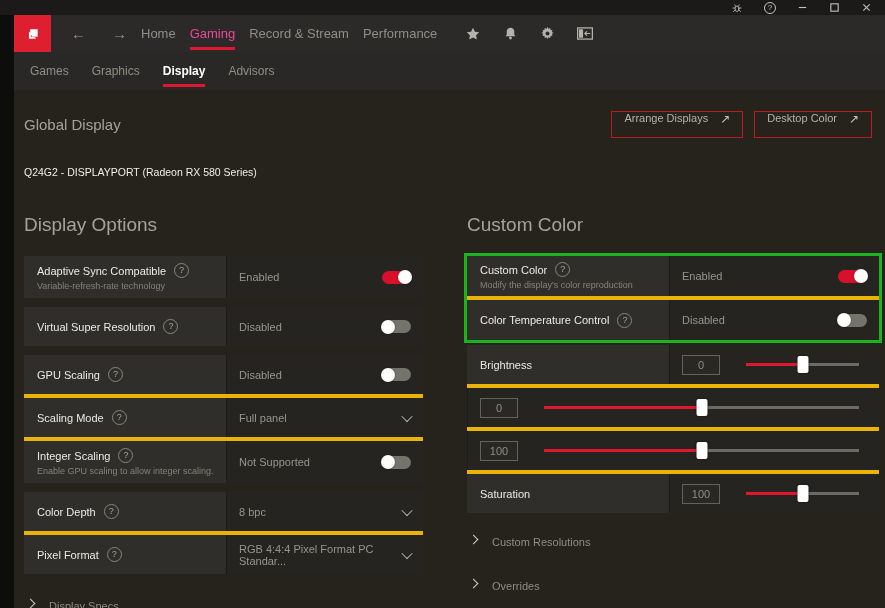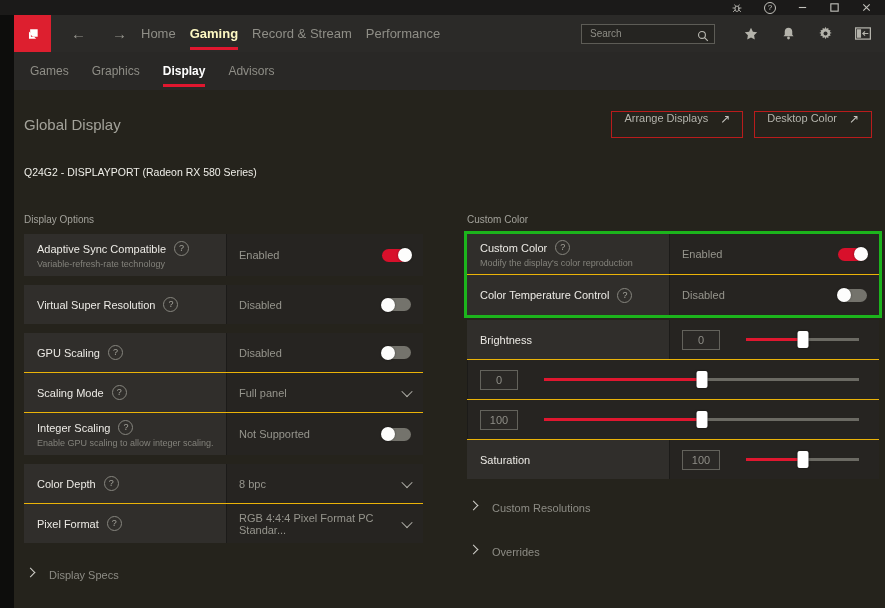--- a/index.html
+++ b/index.html
@@ -16,21 +16,21 @@
   .app{position:absolute;left:14px;top:15px;width:871px;height:593px;background:#25231c;}
 
   
   .navbar{position:absolute;left:0;top:0;width:871px;height:37px;background:#2b2a28;display:flex;align-items:center;}
   .logo{width:37px;height:37px;background:var(--logo-red,#dd1f2f);display:flex;align-items:center;justify-content:center;flex:none;}
   .nav-arrow{font-size:15px;color:#96958e;line-height:1;}
   .nav-arrow.back{margin-left:20px;}
   .nav-arrow.fwd{margin-left:26px;}
   .nav-tabs{display:flex;height:100%;align-items:stretch;}
   .nav-tab{margin-left:14px;font-size:13px;color:#8f8e87;display:flex;align-items:center;position:relative;cursor:default;}
-  .nav-tab.active{color:#fef9c3;font-weight:700;}
+  .nav-tab.active{color:#ec4899;font-weight:400;}
   .nav-tab.active::after{content:"";position:absolute;left:0;right:0;bottom:2px;height:3px;background:var(--accent,#e0172f);}
   .searchbox{margin-left:auto;width:134px;height:20px;position:relative;display:flex;align-items:center;}
   .searchbox input{width:100%;height:100%;box-sizing:border-box;background:#252421;border:1px solid #5d5c56;color:#c8c7c1;font-size:10px;padding:0 22px 0 8px;font-family:inherit;outline:none;}
   .searchbox input::placeholder{color:#8e8d86;}
   .search-ic{position:absolute;right:6px;top:4px;color:#b9b8b1;}
   .nav-icons{display:flex;align-items:center;gap:22px;margin-left:28px;margin-right:14px;color:#b4b3ab;}
   .nav-icons .icon{display:flex;align-items:center;justify-content:center;color:#b4b3ab;}
 
   
   .subnav{position:absolute;left:0;top:37px;width:871px;height:38px;background:#292826;display:flex;align-items:stretch;padding-left:16px;box-sizing:border-box;}
@@ -42,26 +42,26 @@
   .content{position:absolute;left:0;top:75px;width:871px;height:518px;background:#25231c;}
   .page-title{position:absolute;left:10px;top:26px;font-size:15px;color:#a3a29a;}
   .page-actions{position:absolute;right:13px;top:21px;display:flex;gap:11px;}
   .pg-btn{height:27px;padding:0 12px;background:transparent;border:1px solid #b91c1c;color:#b5b4ac;font-size:11px;font-family:inherit;display:flex;align-items:flex-start;gap:12px;cursor:default;}
   .pg-btn .ext{font-size:12px;color:#c4c3bd;}
   .device{position:absolute;left:10px;top:76px;font-size:10.5px;color:#efeee8;}
 
   .col{position:absolute;top:124px;}
   .col-left{left:10px;width:399px;}
   .col-right{left:453px;width:412px;}
-  .section-title{font-size:10px;color:#a3a29b;height:20px;}
+  .section-title{font-size:19px;color:#a3a29b;height:20px;margin-bottom:22px;}
 
   .card{background:#262421;margin-bottom:9px;}
   .row{display:flex;min-height:39px;}
   .row.has-sub{min-height:42px;}
-  .row + .row{border-top:1px solid #eab308;}
+  .row + .row{border-top:4px solid #eab308;}
   .cell-label{width:202px;flex:none;background:#302e2b;display:flex;flex-direction:column;justify-content:center;padding-left:13px;box-sizing:border-box;}
   .label-line{display:flex;align-items:center;gap:8px;}
   .lbl{font-size:11px;color:#eceae5;}
   .help{width:13px;height:13px;flex:none;border:1px solid #86857e;border-radius:50%;color:#a5a49c;font-size:9px;display:flex;align-items:center;justify-content:center;line-height:1;}
   .sub{font-size:9px;color:#83827b;margin-top:3px;}
   .cell-value{flex:1;background:#262421;border-left:1px solid #1c1b19;display:flex;align-items:center;padding:0 12px;box-sizing:border-box;}
   .val{font-size:11px;color:#96958d;flex:1;}
 
   .toggle{width:29px;height:13px;border-radius:7px;position:relative;flex:none;}
   .toggle.on{background:var(--toggle-red,#d8102b);}
@@ -133,27 +133,20 @@
           </svg>
         </div>
       <span class="nav-arrow back">←</span>
       <span class="nav-arrow fwd">→</span>
       <div class="nav-tabs" id="nav-tabs">
           <div class="nav-tab">Home</div>
           <div class="nav-tab active">Gaming</div>
           <div class="nav-tab">Record &amp; Stream</div>
           <div class="nav-tab">Performance</div>
         </div>
-      <div class="searchbox">
-        <input placeholder="Search" style="">
-        <span class="search-ic" id="search-ic"><svg viewBox="0 0 14 14" width="12" height="12">
-              <circle cx="5.8" cy="5.8" r="4" fill="none" stroke="currentColor" stroke-width="1.3"></circle>
-              <path d="M8.8 8.8 12.6 12.6" stroke="currentColor" stroke-width="1.3"></path>
-            </svg></span>
-      </div>
       <div class="nav-icons" id="nav-icons">
           <span class="icon">
             <svg viewBox="0 0 16 16" width="16" height="16">
               <path d="M8 1.8l1.9 3.9 4.3.6-3.1 3 .7 4.3L8 11.5l-3.8 2 .7-4.2-3.1-3 4.3-.6z" fill="currentColor"></path>
             </svg>
           </span>
           <span class="icon">
             <svg viewBox="0 0 16 16" width="15" height="15">
               <path d="M8 1.8c-2.3 0-4 1.8-4 4v3.4L2.6 11h10.8L12 9.2V5.8c0-2.2-1.7-4-4-4z" fill="currentColor"></path>
               <circle cx="8" cy="12.8" r="1.5" fill="currentColor"></circle>

